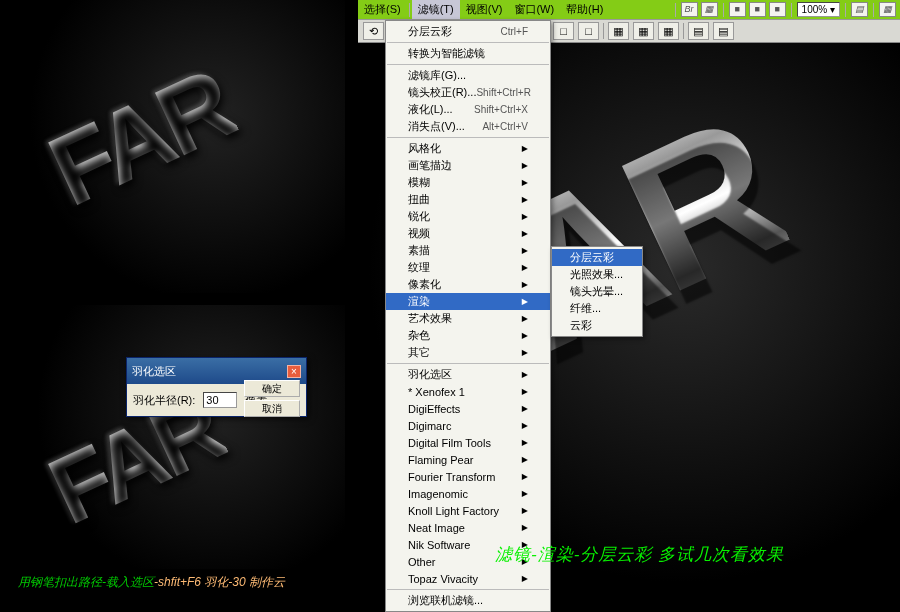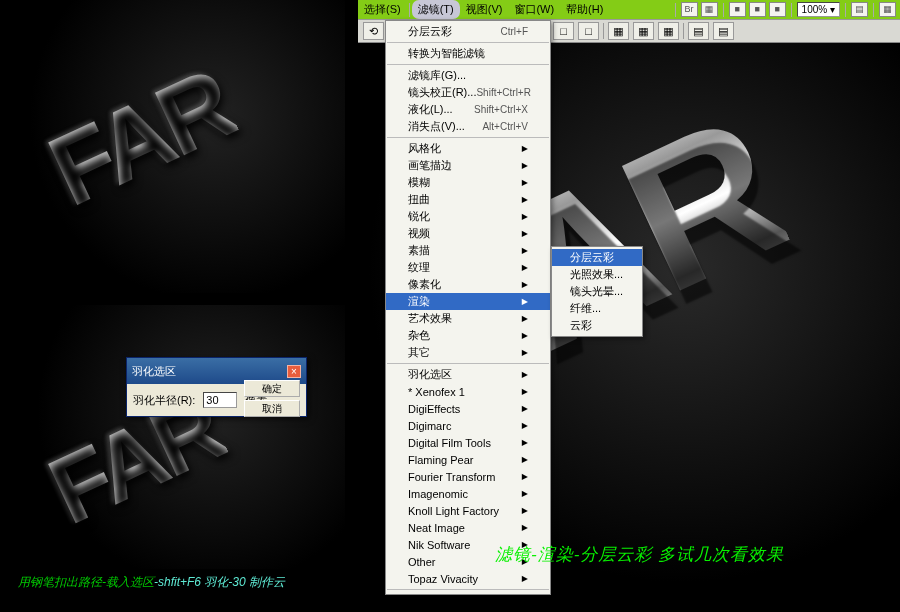--- a/index.html
+++ b/index.html
@@ -12,45 +12,45 @@
 .img-box.bot { height: 264px; }
 .far-text { position: absolute; font-size: 100px; font-weight: 900; color: #ddd; 
   text-shadow: 0 4px 8px #000, -2px -2px 4px #fff4; transform: rotate(-25deg); 
   left: 30px; top: 80px; letter-spacing: -5px; font-family: Arial Black, sans-serif;
   background: linear-gradient(180deg,#fff,#888,#fff,#666); -webkit-background-clip: text; -webkit-text-fill-color: transparent; }
 .img-box.bot .far-text { top: 100px; font-size: 95px; }
 
 
 .caption-left { position: absolute; left: 18px; top: 574px; font-size: 12px; font-style: italic; }
 .cap-green { color: #0c0; }
-.cap-red { color: #5eead4; margin-top: 32px; }
+.cap-red { color: #fdba74; margin-top: 32px; }
 
 
 .dialog { position: absolute; left: 108px; top: 52px; width: 181px; background: #ece9d8; border: 1px solid #0a246a; box-shadow: 2px 2px 6px #000a; font-size: 11px; }
 .dlg-title { background: linear-gradient(180deg,#3a6ea5,#1e4a8a); color: #fff; padding: 6px 5px; display: flex; justify-content: space-between; align-items: center; height: 26px; }
 .dlg-close { width: 14px; height: 13px; background: #e85d3d; color: #fff; font-size: 10px; line-height: 11px; text-align: center; border: 1px solid #fff8; }
 .dlg-body { padding: 8px 6px; display: flex; align-items: center; gap: 8px; }
 .dlg-body input { width: 34px; height: 16px; font-size: 11px; border: 1px inset #999; padding: 0 2px; }
 .dlg-btns { position: absolute; right: 6px; top: 22px; display: flex; flex-direction: column; gap: 3px; }
 .dlg-btns button { font-size: 10px; width: 56px; height: 17px; background: #ece9d8; border: 1px outset #fff; }
 
 
 .right-panel { position: absolute; left: 358px; top: 0; width: 542px; height: 596px; }
 .big-img { position: absolute; left: 0; top: 0; width: 542px; height: 596px; background: radial-gradient(circle at 60% 45%, #2a2a2a, #000 68%); overflow: hidden; }
 .big-img .far-big { position: absolute; font-size: 200px; font-weight: 900; transform: rotate(-25deg); left: 50px; top: 140px; letter-spacing: -10px; font-family: Arial Black, sans-serif;
   background: linear-gradient(180deg,#fff,#999,#fff,#555,#ccc); -webkit-background-clip: text; -webkit-text-fill-color: transparent;
   text-shadow: 0 15px 2px #0008; }
 
 
 .menubar { position: absolute; left: 0; top: 0; width: 542px; height: 20px; background: #84cc16; border-bottom: 1px solid #999; display: flex; font-size: 11px; color: #000; align-items: center; }
 .menubar .mi { padding: 2px 6px; }
-.menubar .mi.active { background: #c7c7d6; border-radius: 7px; }
+.menubar .mi.active { background: #c7c7d6; }
 .menubar .sep { border-left: 1px solid #aaa; height: 14px; margin: 0 2px; }
 .menubar .mi-r { margin-left: auto; display: flex; align-items: center; gap: 3px; padding-right: 4px;}
-.ico { width: 17px; height: 15px; border: 1px solid #888; background: #f4f4ef; font-size: 9px; line-height: 13px; text-align: center; color: #555; }
+.ico { width: 17px; height: 15px; border: 1px solid #888; background: #f4f4ef; font-size: 9px; line-height: 13px; text-align: center; color: #555; font-style: italic; }
 .zoom { font-size: 10px; border: 1px inset #999; padding: 1px 4px; background: #fff; }
 
 
 .toolbar { position: absolute; left: 0; top: 20px; width: 542px; height: 23px; background: #d9d9d3; border-bottom: 1px solid #888; display: flex; align-items: center; gap: 4px; padding: 0 5px; font-size: 11px; }
 .tb-ico { width: 21px; height: 18px; border: 1px solid #999; background: #efefe8; display: flex; align-items: center; justify-content: center; }
 .tb-sep { border-left: 1px solid #999; height: 16px; }
 
 
 .menu { position: absolute; left: 27px; top: 20px; width: 166px; background: #f4f4ee; border: 1px solid #888; box-shadow: 2px 2px 5px #0006; font-size: 11px; color: #000; padding: 2px 0; }
 .menu .row { padding: 2px 22px 2px 22px; display: flex; justify-content: space-between; align-items: center; height: 17px; white-space: nowrap; }
@@ -275,20 +275,23 @@
       </div>
       <div class="row">
         <span>Other</span>
         <span class="arr">▶</span>
       </div>
       <div class="row">
         <span>Topaz Vivacity</span>
         <span class="arr">▶</span>
       </div>
       <div class="hr"></div>
+      <div class="row">
+        <span>浏览联机滤镜...</span>
+      </div>
     </div>
 
   <div class="submenu" id="submenu">
       <div class="row hl">分层云彩</div>
       <div class="row">光照效果...</div>
       <div class="row">镜头光晕...</div>
       <div class="row">纤维...</div>
       <div class="row">云彩</div>
     </div>
 </div>

